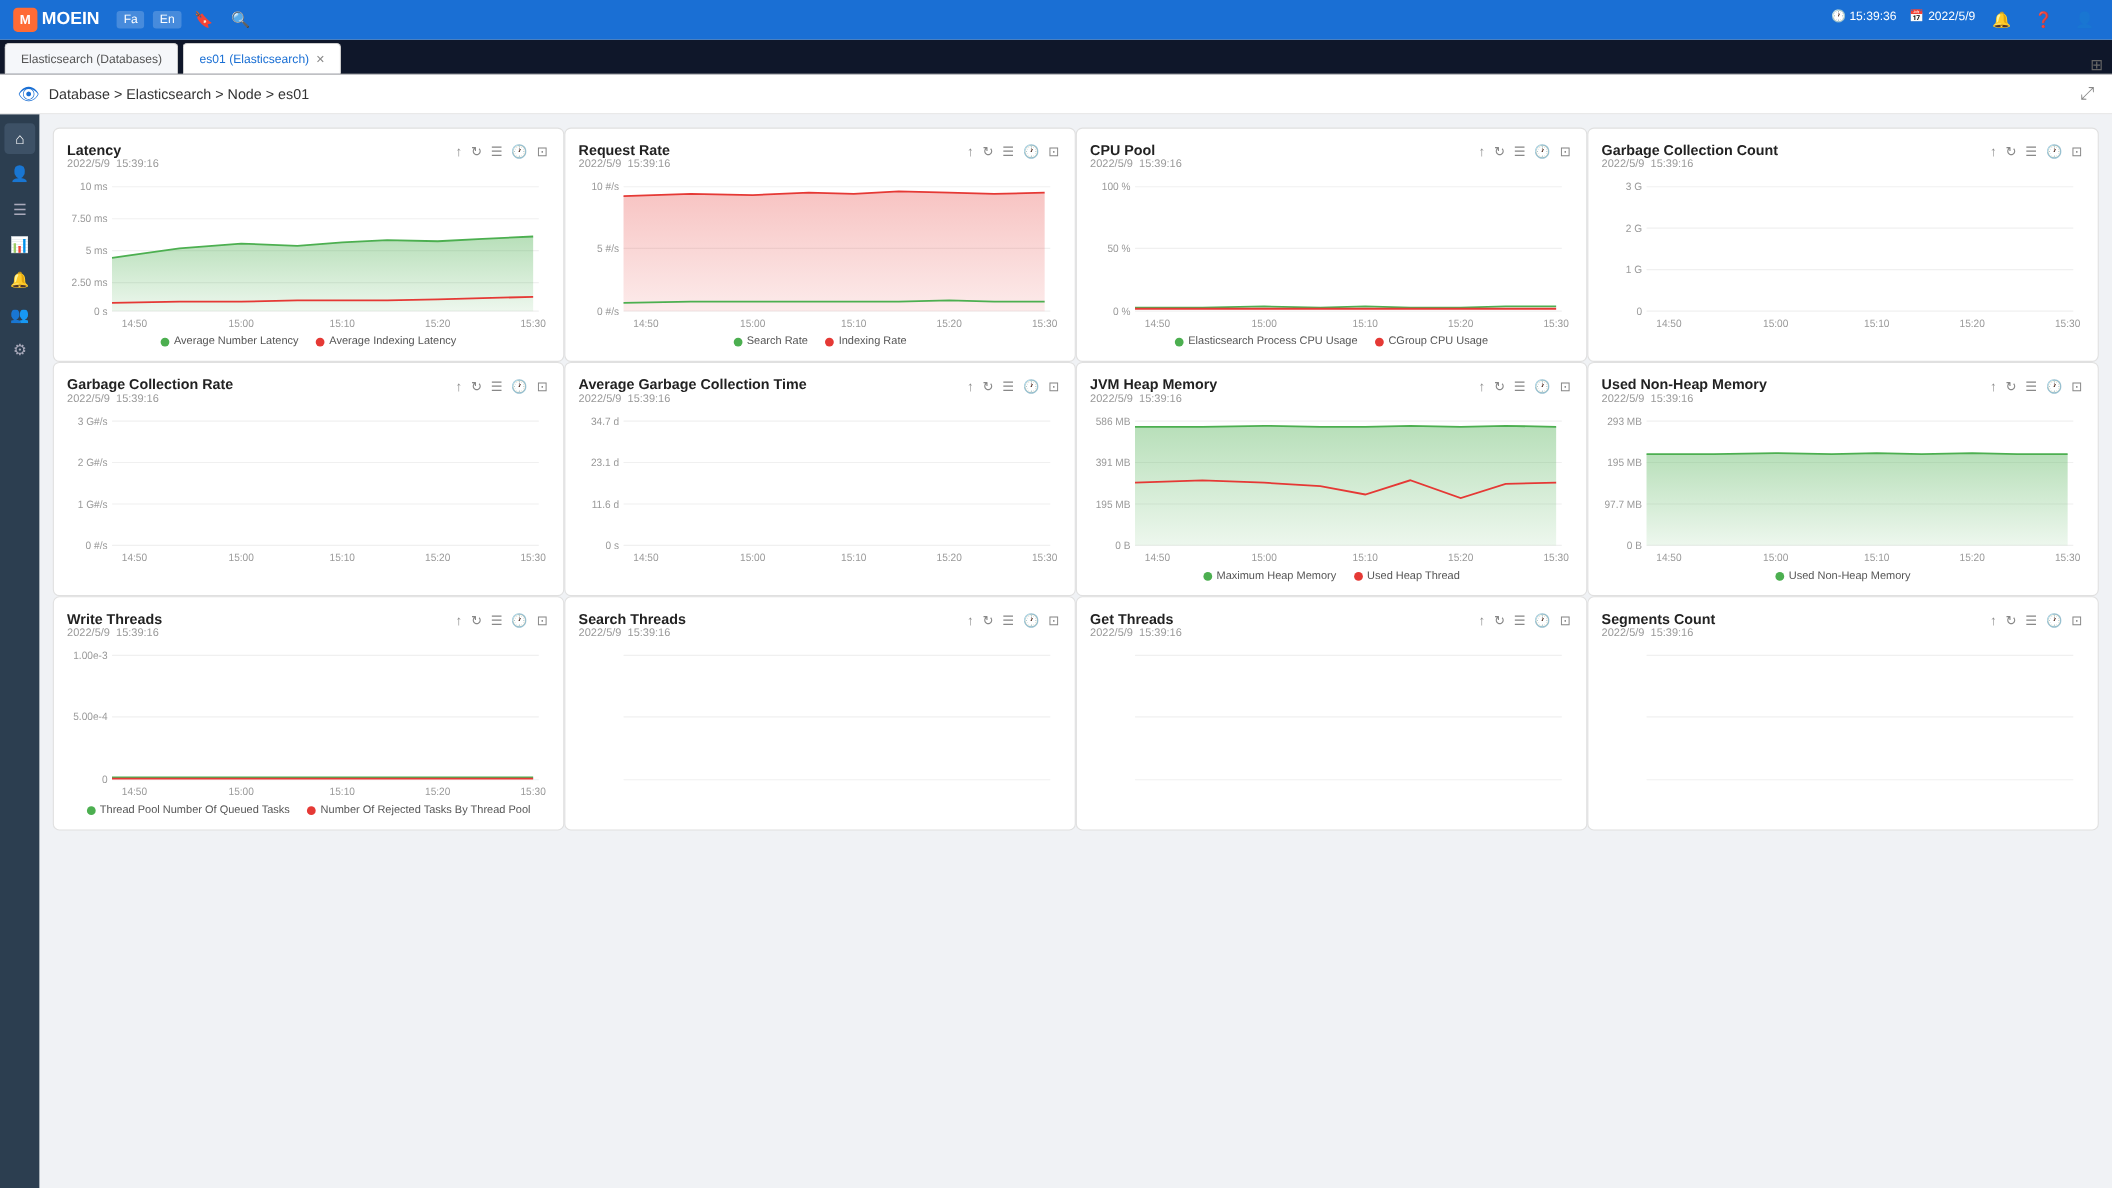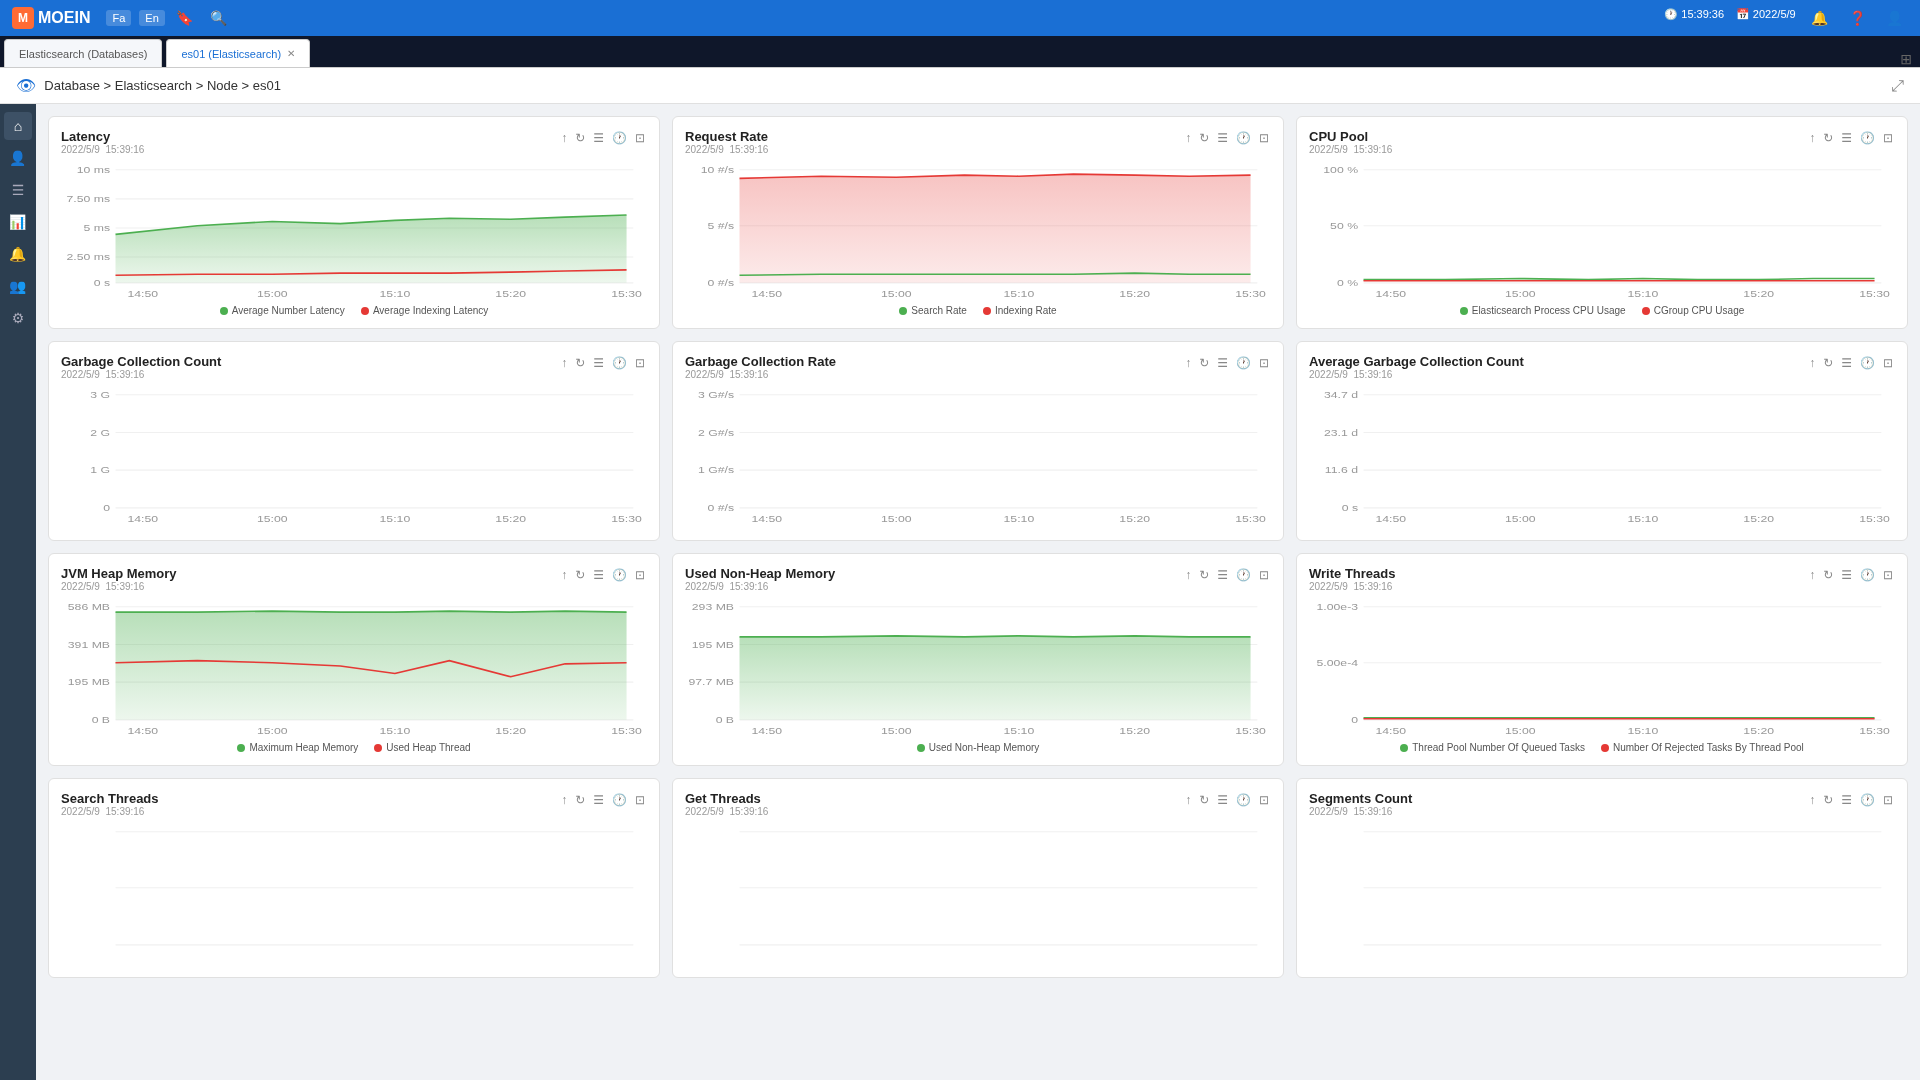--- a/index.html
+++ b/index.html
@@ -127,22 +127,21 @@
     .main-content {
       flex: 1;
       overflow-y: auto;
       padding: 12px;
       background: #f0f2f5;
     }
 
     
     .chart-grid {
       display: grid;
-      grid-template-columns: repeat(3, 1fr);
-      gap: 12px;
+      grid-template-columns: repeat(4, 1fr);
     }
 
     
     .chart-panel {
       background: white;
       border-radius: 6px;
       border: 1px solid #e0e0e0;
       padding: 12px;
       position: relative;
     }
@@ -484,21 +483,21 @@
             <text x="245" y="128" class="x-axis-label" text-anchor="middle">15:10</text>
             <text x="330" y="128" class="x-axis-label" text-anchor="middle">15:20</text>
             <text x="415" y="128" class="x-axis-label" text-anchor="middle">15:30</text>
           </svg>
         </div>
       </div>
 
       <div class="chart-panel">
         <div class="chart-header">
           <div>
-            <div class="chart-title">Average Garbage Collection Count</div>
+            <div class="chart-title">Average Garbage Collection Time</div>
             <div class="chart-date">2022/5/9&nbsp;&nbsp;15:39:16</div>
           </div>
           <div class="chart-actions">
             <button class="chart-action-btn">↑</button>
             <button class="chart-action-btn">↻</button>
             <button class="chart-action-btn">☰</button>
             <button class="chart-action-btn">🕐</button>
             <button class="chart-action-btn">⊡</button>
           </div>
         </div>

